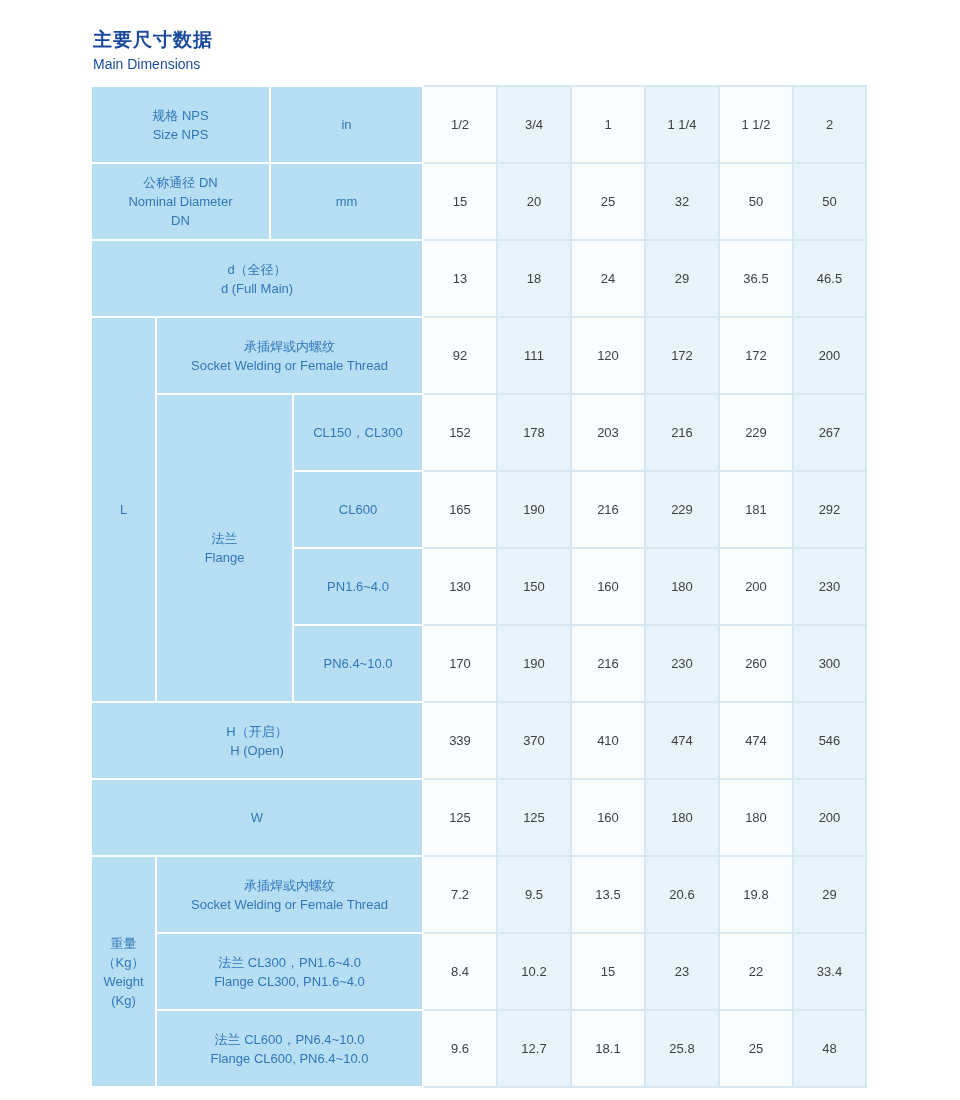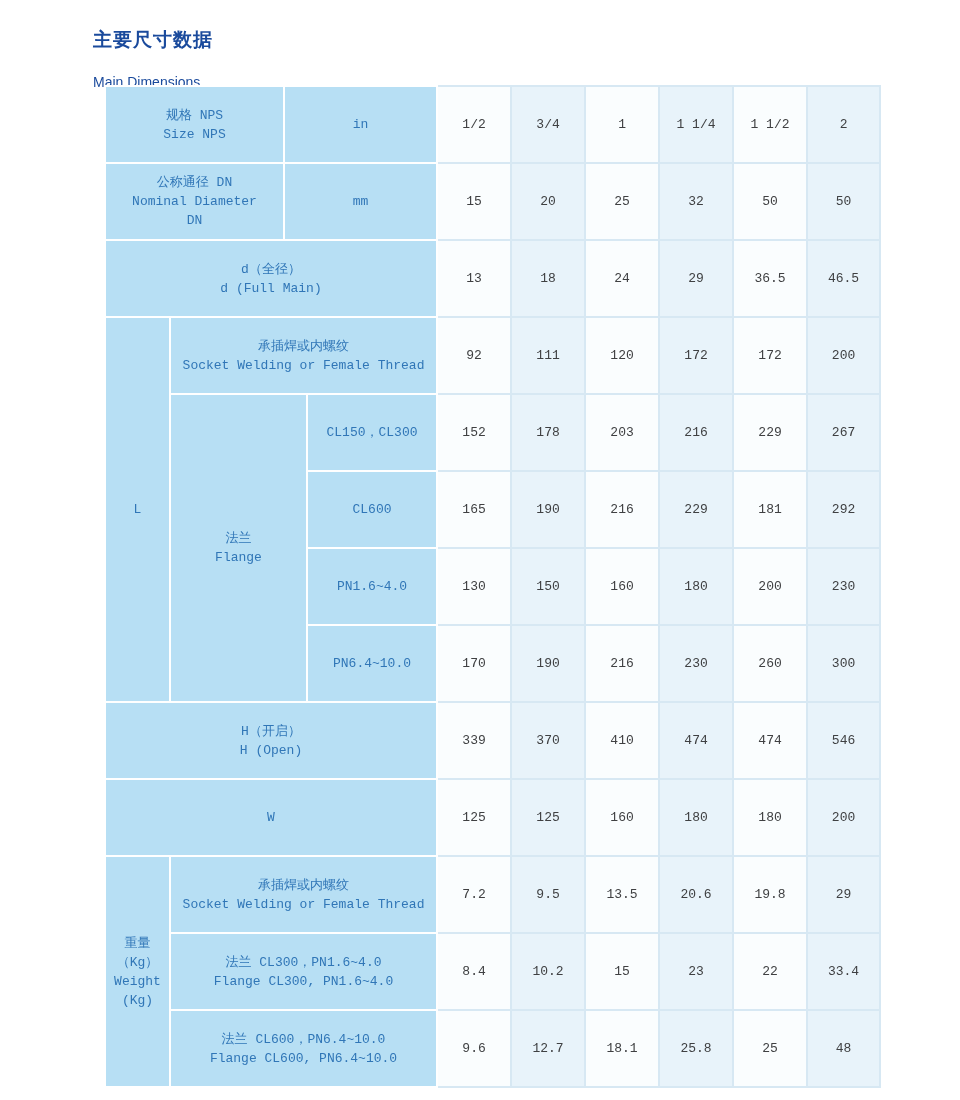--- a/index.html
+++ b/index.html
@@ -1,22 +1,22 @@
 <!DOCTYPE html>
 <html><head>
 <meta charset="utf-8">
 <style>
   html,body{margin:0;padding:0;background:#fff;}
   body{width:960px;height:1100px;position:relative;overflow:hidden;
        font-family:"Liberation Sans","DejaVu Sans",sans-serif;}
   .titles{position:absolute;left:93px;top:27px;}
   .title-zh{font-size:19px;font-weight:600;color:#1a4a9c;letter-spacing:1px;}
-  .title-en{font-size:14px;color:#1a4a9c;margin-top:21px;}
-  table.dims{position:absolute;left:104px;top:85px;width:775px;
-             table-layout:fixed;border-collapse:collapse;font-family:Liberation Mono, monospace;}
+  .title-en{font-size:14px;color:#1a4a9c;margin-top:3px;}
+  table.dims{position:absolute;left:90px;top:85px;width:775px;
+             table-layout:fixed;border-collapse:collapse;}
   table.dims tr{height:77px;}
   th.h{background:#b7dff4;border:2px solid #ffffff;color:#3076b7;
        font-weight:normal;font-size:13px;line-height:19px;text-align:center;
        padding:0 4px;}
   th.h span{display:block;}
   td.v{border:2px solid #d7e8f3;color:#3f4042;font-size:13px;
        text-align:center;padding:0;}
   td.v:nth-last-child(odd){background:#e8f3fa;}
   td.v:nth-last-child(even){background:#fafdfe;}
 </style>

